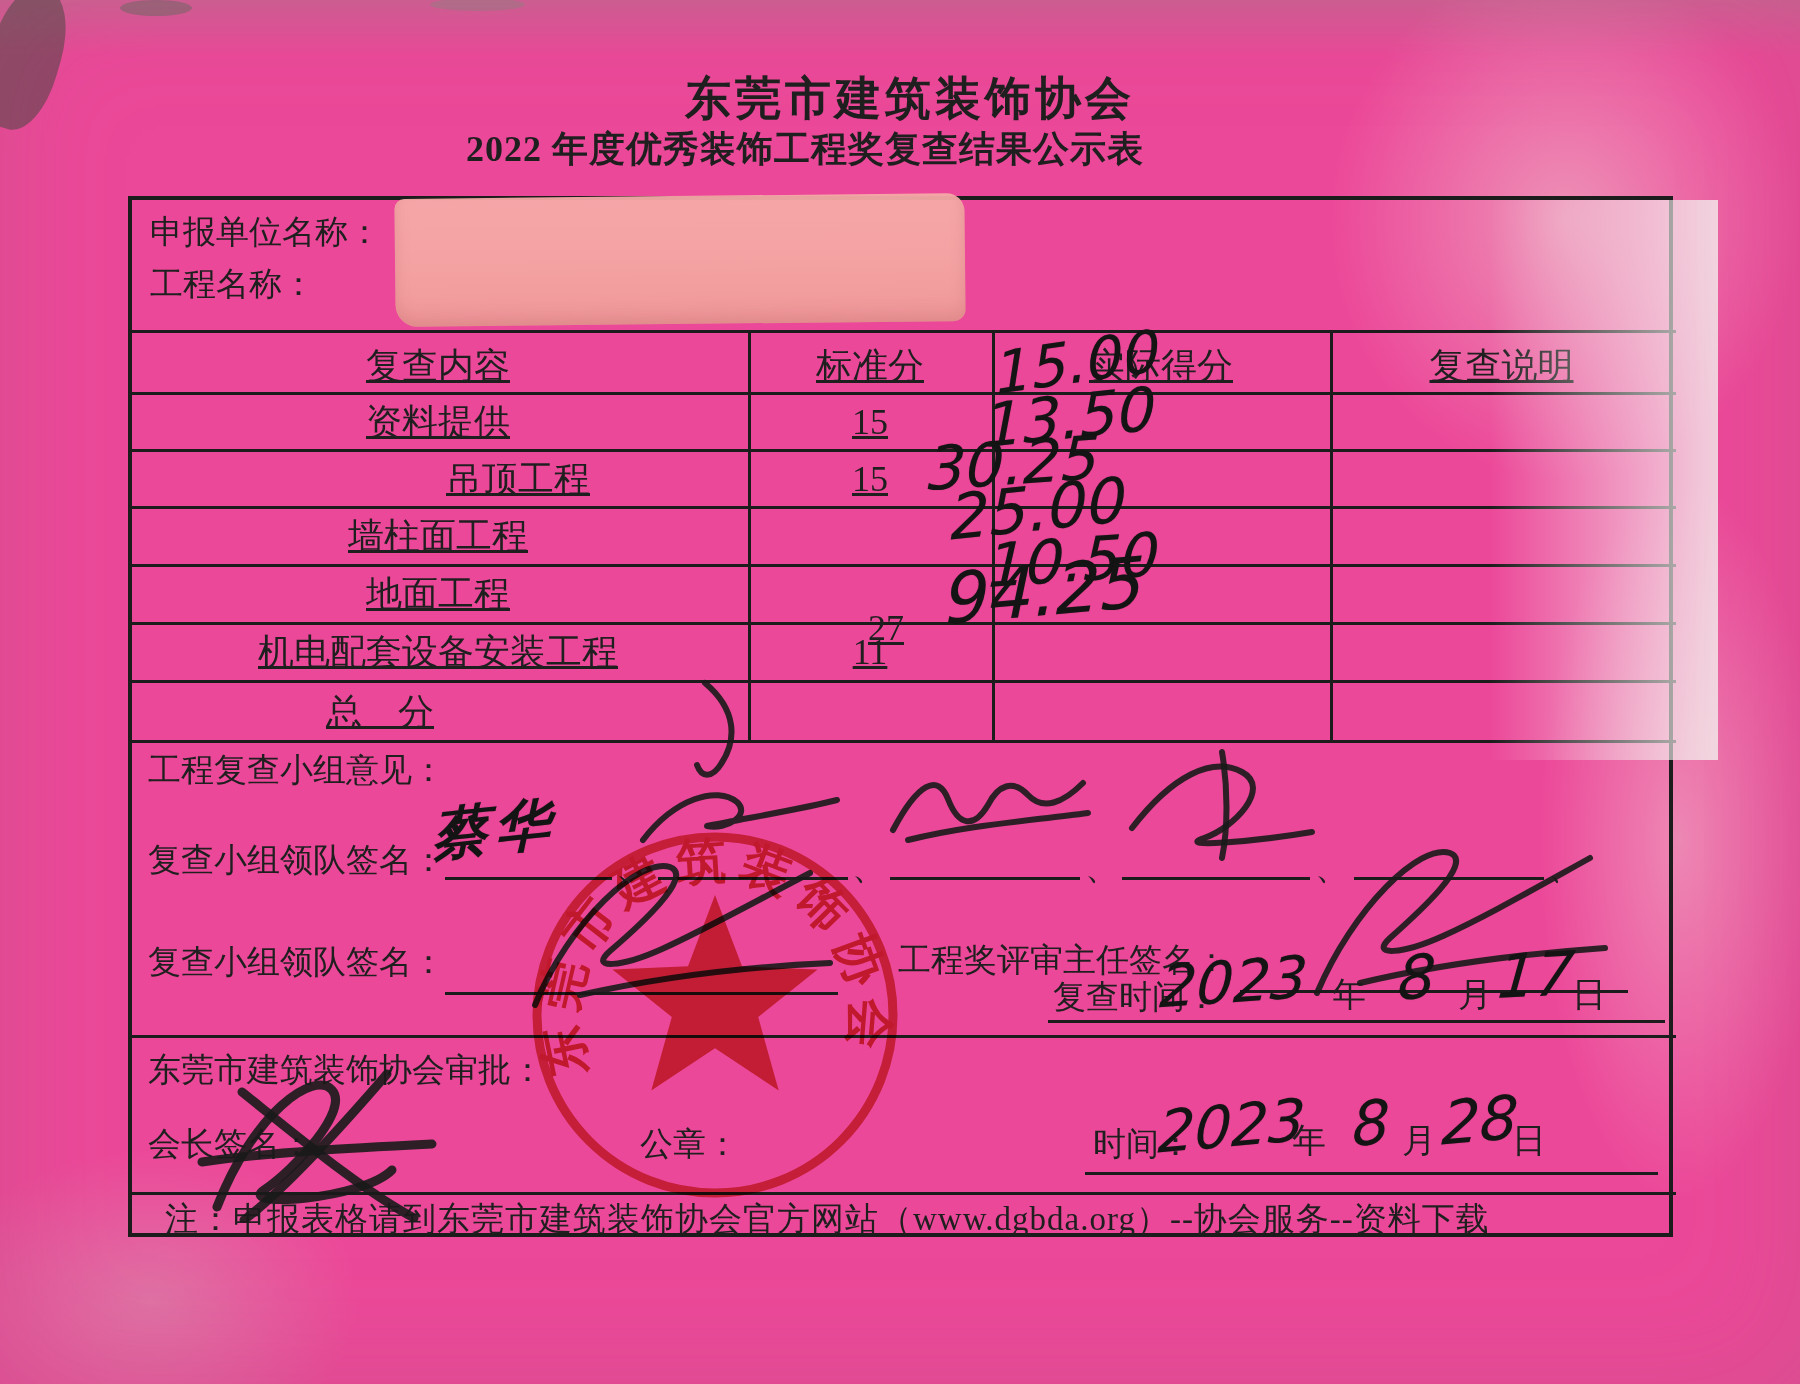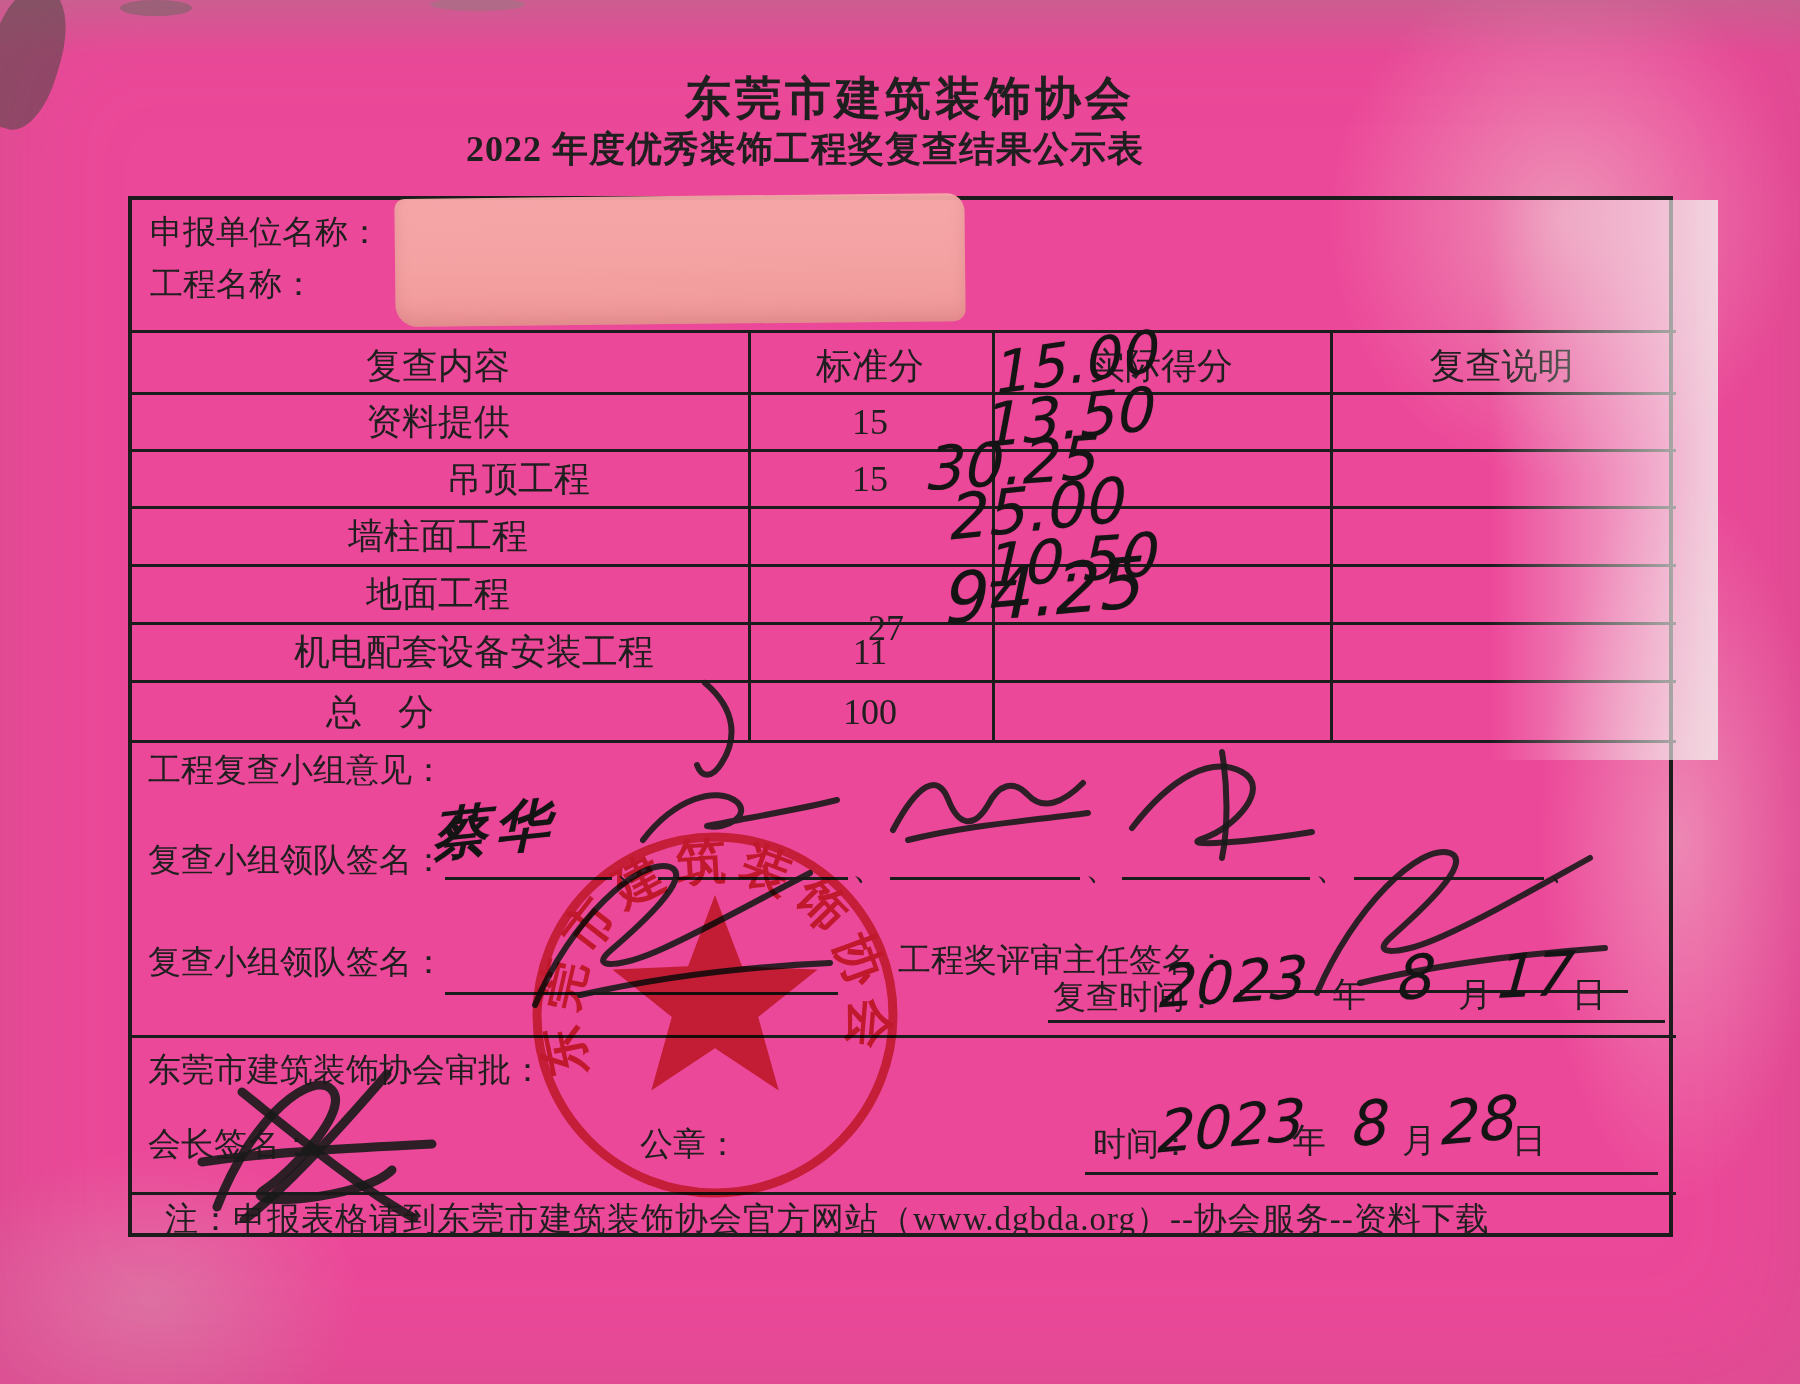--- a/index.html
+++ b/index.html
@@ -21,21 +21,21 @@
 
   .title{position:absolute;font-weight:bold;white-space:nowrap;text-align:center;}
   .t1{left:460px;top:68px;width:900px;font-size:46px;letter-spacing:4px;}
   .t2{left:380px;top:125px;width:850px;font-size:36px;letter-spacing:1px;}
 
   .outerbox{position:absolute;left:128px;top:196px;width:1545px;height:1041px;border:4px solid #1c1c1c;box-sizing:border-box;z-index:2;}
   .hline{position:absolute;height:3px;background:#1c1c1c;z-index:2;}
   .vline{position:absolute;width:3px;background:#1c1c1c;z-index:2;}
 
   .lbl{position:absolute;font-size:33px;white-space:nowrap;z-index:2;}
-  .cell{position:absolute;text-align:center;font-size:36px;line-height:52px;white-space:nowrap;z-index:2;}
+  .cell{position:absolute;text-align:center;font-size:36px;line-height:52px;white-space:nowrap;z-index:2;text-decoration:underline;}
 
   .pink{
     position:absolute;left:395px;top:196px;width:570px;height:128px;z-index:4;
     background:linear-gradient(180deg,#f7aca9 0%,#f5a6a3 55%,#f09c99 100%);
     border-radius:10px 18px 12px 22px;transform:rotate(-0.6deg);opacity:.95;
     box-shadow:inset 0 -8px 14px rgba(196,116,114,.35);
   }
 
   .hand{position:absolute;font-family:"DejaVu Sans",sans-serif;font-style:italic;color:#141414;
     white-space:nowrap;z-index:5;text-shadow:0 0 1px rgba(0,0,0,.35);}
@@ -90,24 +90,23 @@
   <div class="cell" style="left:992px;top:340px;width:338px;">实际得分</div>
   <div class="cell" style="left:1330px;top:340px;width:343px;">复查说明</div>
 
   <div class="cell" style="left:128px;top:396px;width:620px;">资料提供</div>
   <div class="cell" style="left:748px;top:396px;width:244px;">15</div>
   <div class="cell" style="left:128px;top:453px;width:708px;padding-left:36px;">吊顶工程</div>
   <div class="cell" style="left:748px;top:453px;width:244px;">15</div>
   <div class="cell" style="left:128px;top:510px;width:620px;">墙柱面工程</div>
   <div class="cell" style="left:128px;top:568px;width:620px;">地面工程</div>
   <div class="cell" style="left:748px;top:568px;width:276px;margin-top:34px;">27</div>
-  <div class="cell" style="left:128px;top:626px;width:620px;margin-left:36px;">机电配套设备安装工程</div>
+  <div class="cell" style="left:128px;top:626px;width:620px;">机电配套设备安装工程</div>
   <div class="cell" style="left:748px;top:626px;width:244px;">11</div>
   <div class="cell" style="left:128px;top:686px;width:504px;">总　分</div>
-  <div class="cell" style="left:748px;top:686px;width:244px;">100</div>
 
   <div class="hand" style="left:995px;top:328px;font-size:58px;transform:rotate(-8deg) skewX(-6deg);">15.00</div>
   <div class="hand" style="left:985px;top:382px;font-size:60px;transform:rotate(-6deg) skewX(-6deg);">13.50</div>
   <div class="hand" style="left:928px;top:428px;font-size:60px;transform:rotate(-4deg) skewX(-6deg);">30.25</div>
   <div class="hand" style="left:950px;top:472px;font-size:62px;transform:rotate(-6deg) skewX(-6deg);">25.00</div>
   <div class="hand" style="left:988px;top:525px;font-size:60px;transform:rotate(-4deg) skewX(-6deg);">10.50</div>
   <div class="hand" style="left:945px;top:550px;font-size:70px;transform:rotate(-5deg) skewX(-6deg);">94.25</div>
 
   <div class="pink"></div>
 

